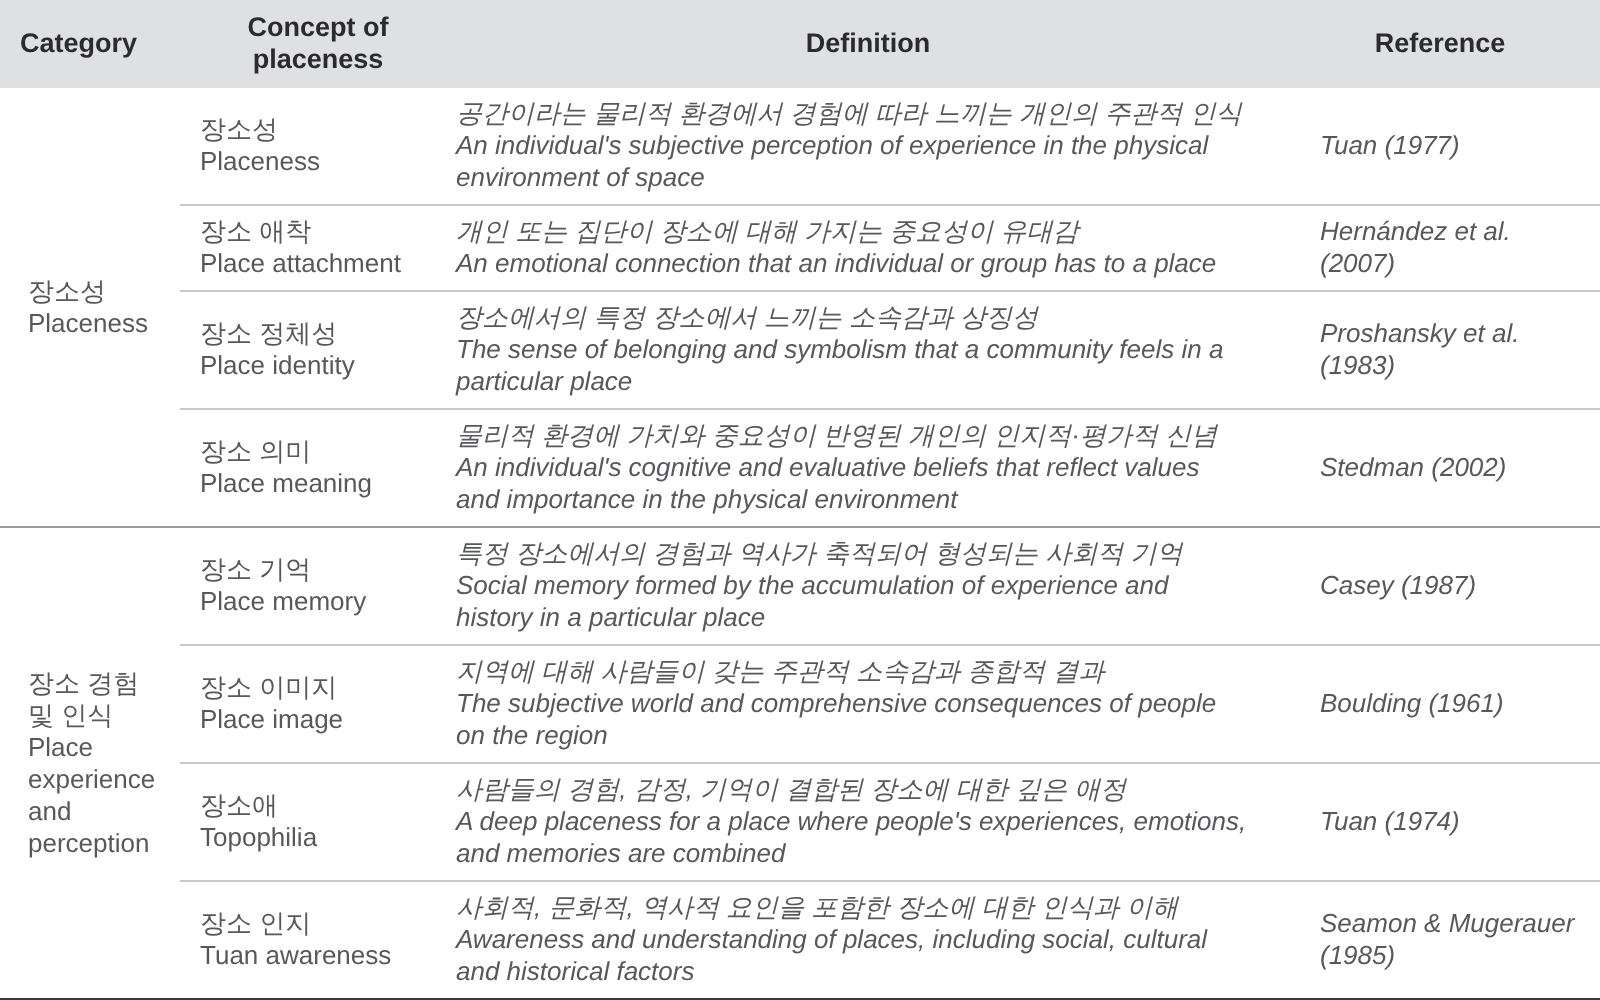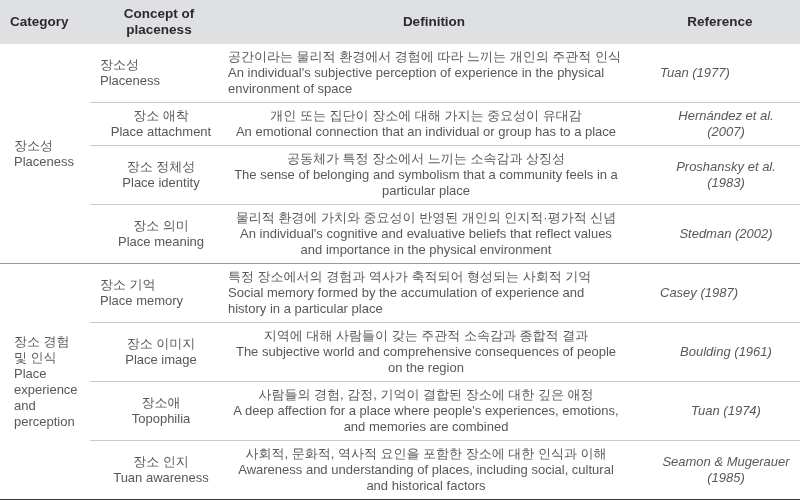--- a/index.html
+++ b/index.html
@@ -46,24 +46,24 @@
     vertical-align: middle;
     line-height: 16px;
     padding: 5px 0;
   }
   td.cat {
     padding-left: 14px;
     padding-right: 4px;
     vertical-align: middle;
   }
   td.concept { padding-left: 10px; padding-right: 6px; }
-  td.definition { padding-right: 16px; }
+  td.definition { padding-right: 16px; font-style: italic; }
   td.reference { padding-left: 20px; padding-right: 8px; font-style: italic; }
 
-  tr.row-mid td { border-top: 1px solid var(--row_divider); text-align: center; }
+  tr.row-mid td { border-top: 1px solid var(--row_divider); }
   tr.section-start td { border-top: 1px solid var(--section_divider); }
 </style>
 </head>
 <body>
 
 <table class="concept-table">
   <colgroup>
     <col class="c-category">
       <col class="c-concept">
       <col class="c-definition">
@@ -104,21 +104,21 @@
         <div>An emotional connection that an individual or group has to a place</div>
       </td>
       <td class="reference">Hernández et al. (2007)</td>
     </tr>
     <tr class="row-mid">
       <td class="concept">
         <div>장소 정체성</div>
         <div>Place identity</div>
       </td>
       <td class="definition">
-        <div>공동체가 특정 장소에서 느끼는 소속감과 상징성</div>
+        <div>장소에서의 특정 장소에서 느끼는 소속감과 상징성</div>
         <div>The sense of belonging and symbolism that a community feels in a particular place</div>
       </td>
       <td class="reference">Proshansky et al. (1983)</td>
     </tr>
     <tr class="row-mid">
       <td class="concept">
         <div>장소 의미</div>
         <div>Place meaning</div>
       </td>
       <td class="definition">
@@ -154,21 +154,21 @@
       </td>
       <td class="reference">Boulding (1961)</td>
     </tr>
     <tr class="row-mid">
       <td class="concept">
         <div>장소애</div>
         <div>Topophilia</div>
       </td>
       <td class="definition">
         <div>사람들의 경험, 감정, 기억이 결합된 장소에 대한 깊은 애정</div>
-        <div>A deep affection for a place where people's experiences, emotions, and memories are combined</div>
+        <div>A deep placeness for a place where people's experiences, emotions, and memories are combined</div>
       </td>
       <td class="reference">Tuan (1974)</td>
     </tr>
     <tr class="row-mid">
       <td class="concept">
         <div>장소 인지</div>
         <div>Tuan awareness</div>
       </td>
       <td class="definition">
         <div>사회적, 문화적, 역사적 요인을 포함한 장소에 대한 인식과 이해</div>

